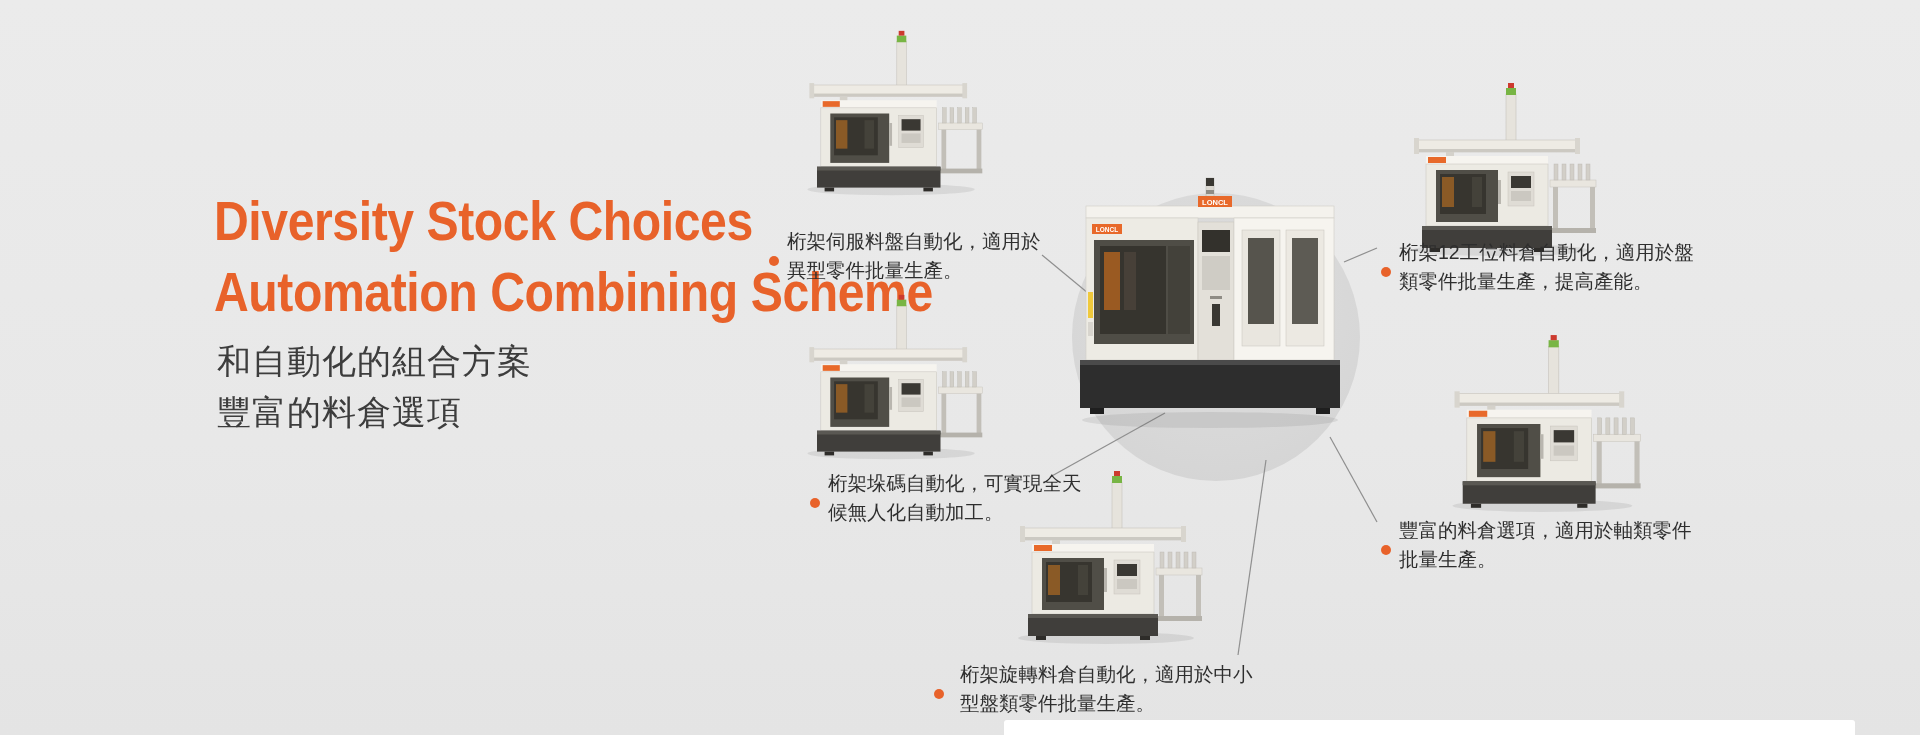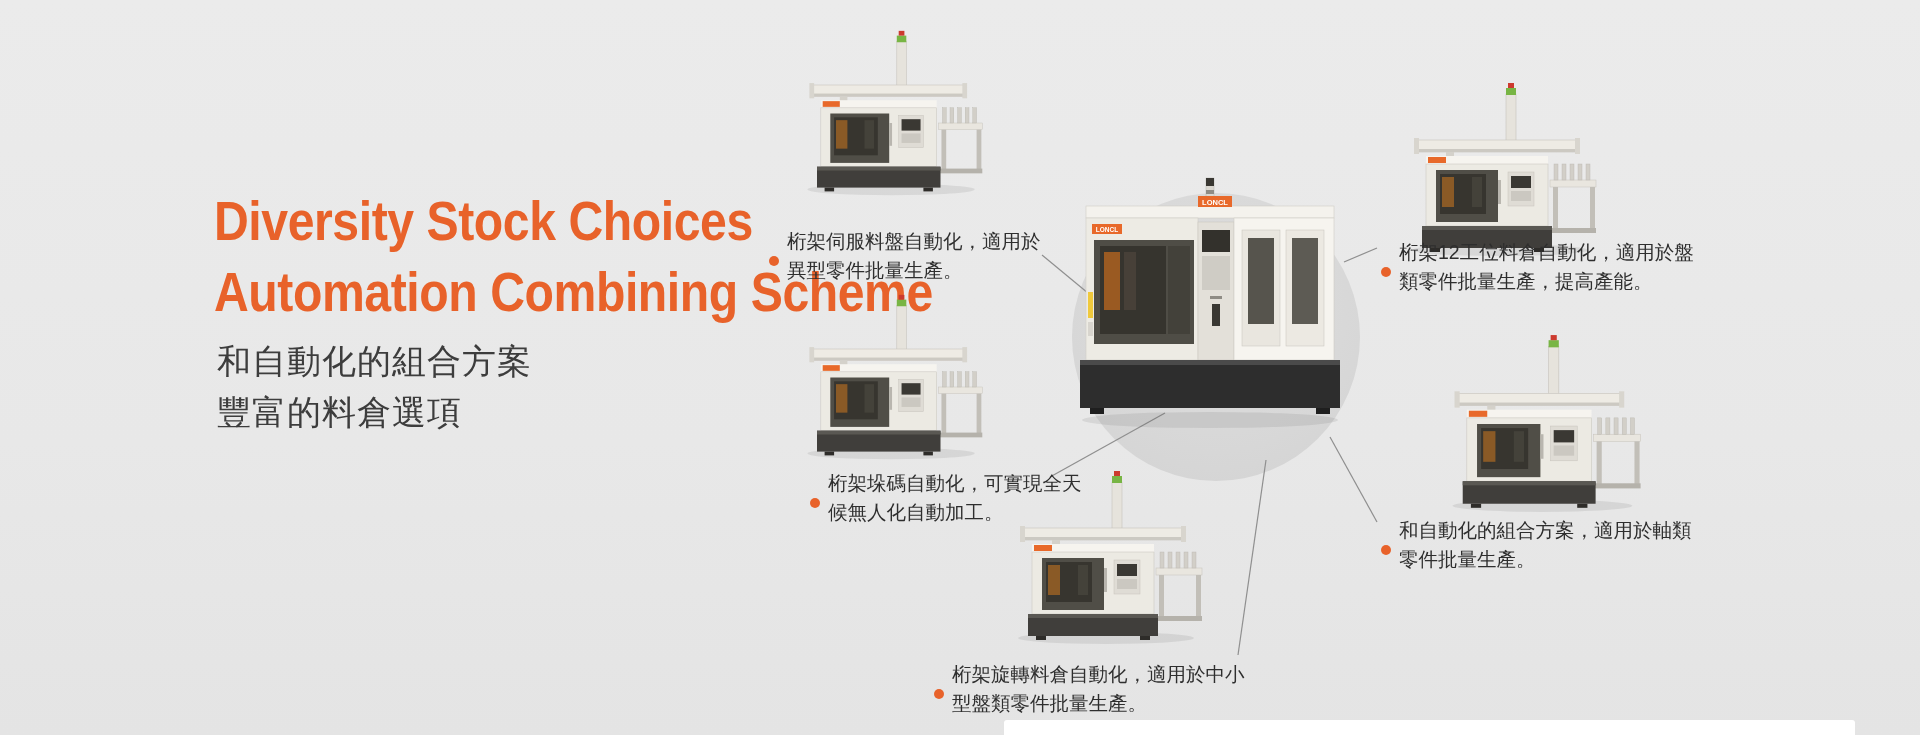--- a/index.html
+++ b/index.html
@@ -178,21 +178,21 @@
   <span class="txt" style="width:256px;">桁架垛碼自動化，可實現全天候無人化自動加工。</span>
 </div>
 
 <div class="callout" style="left:1381px; top:238px;">
   <span class="bullet"></span>
   <span class="txt" style="width:300px;">桁架12工位料倉自動化，適用於盤類零件批量生產，提高產能。</span>
 </div>
 
 <div class="callout" style="left:1381px; top:516px;">
   <span class="bullet"></span>
-  <span class="txt" style="width:300px;">和自動化的組合方案，適用於軸類零件批量生產。</span>
+  <span class="txt" style="width:300px;">豐富的料倉選項，適用於軸類零件批量生產。</span>
 </div>
 
-<div class="callout" style="left:934px; top:660px;">
+<div class="callout" style="left:934px; top:660px;gap:8px;">
   <span class="bullet"></span>
   <span class="txt" style="width:300px;">桁架旋轉料倉自動化，適用於中小型盤類零件批量生產。</span>
 </div>
 
 <div class="bottom-panel"></div>
 
 </body></html>

